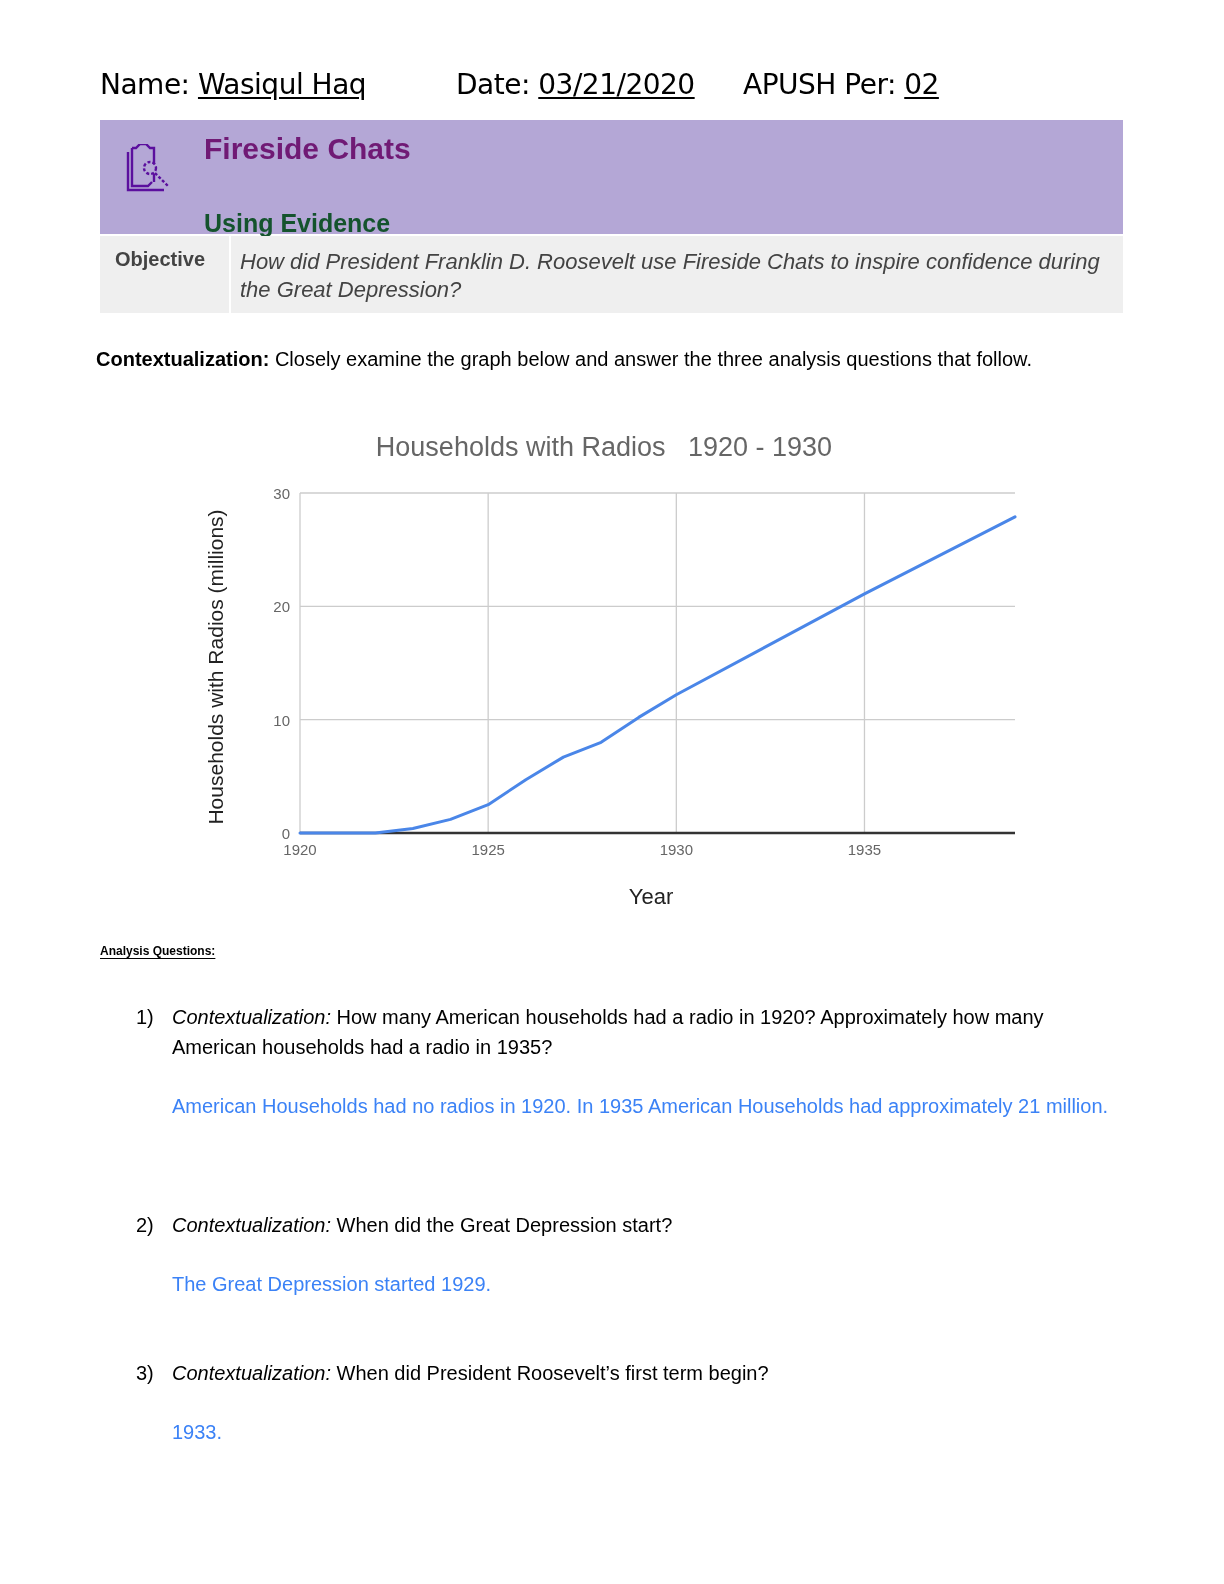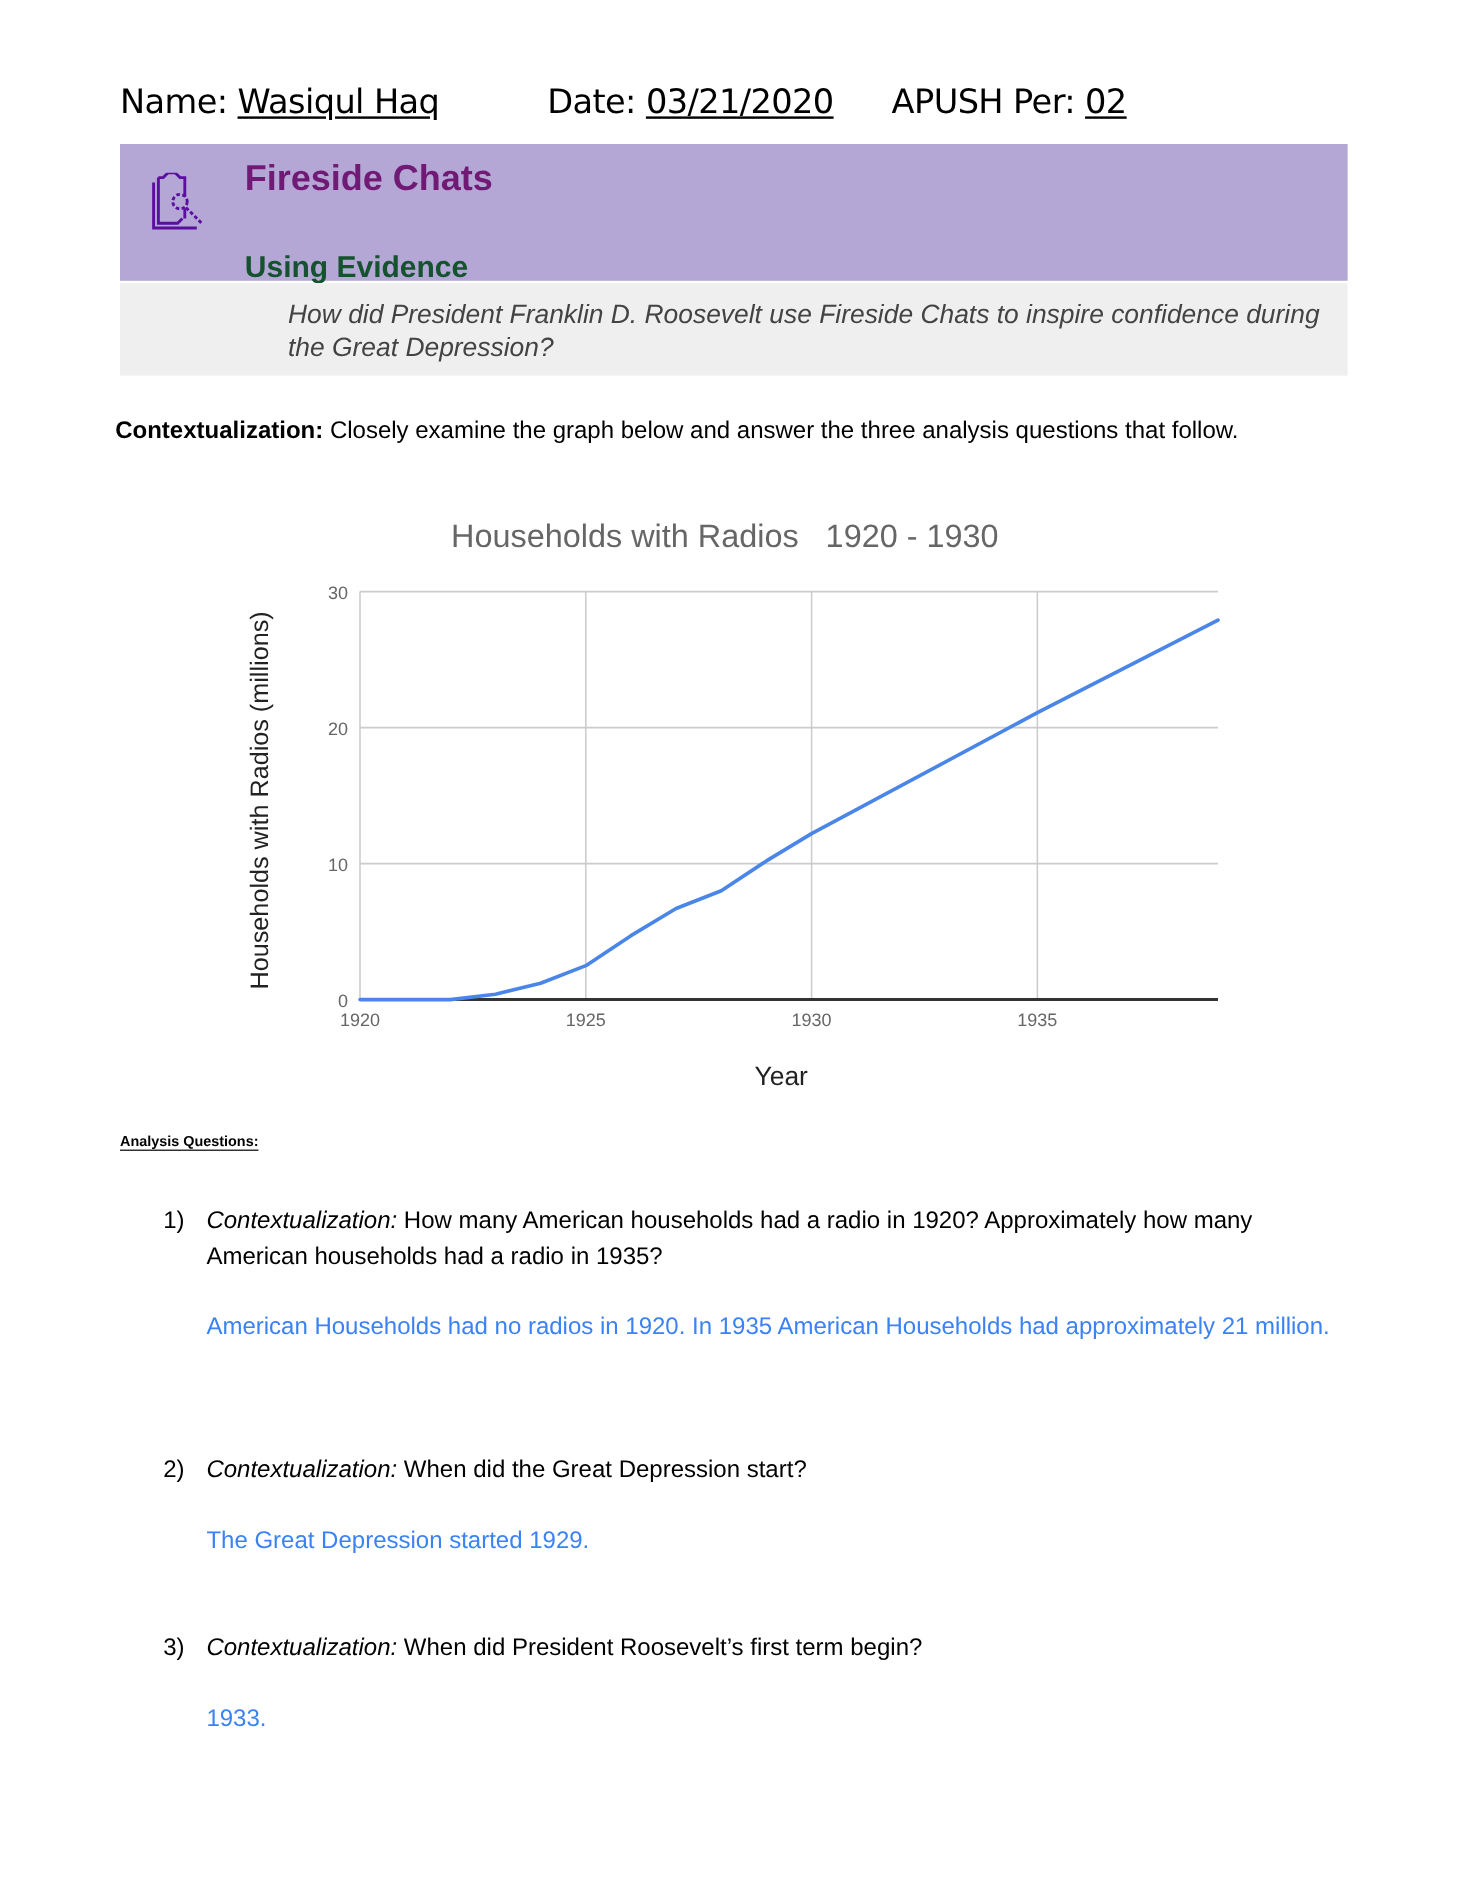--- a/index.html
+++ b/index.html
@@ -59,20 +59,23 @@
         <line x1="31" y1="29" x2="44" y2="42" stroke-dasharray="3,2"></line>
         <line x1="30" y1="30" x2="30" y2="38"></line>
       </g>
     </svg>
   </div>
   <div class="title">Fireside Chats</div>
   <div class="subtitle">Using Evidence</div>
 </div>
 
 <div class="objective">
+  <div class="label-cell">
+    <div class="label">Objective</div>
+  </div>
   <div class="text">How did President Franklin D. Roosevelt use Fireside Chats to inspire confidence during the Great Depression?</div>
 </div>
 
 <div class="context">
   <b>Contextualization:</b>
   <span>Closely examine the graph below and answer the three analysis questions that follow.</span>
 </div>
 
 <div class="chart">
   <svg id="chart-svg" width="840" height="500">

